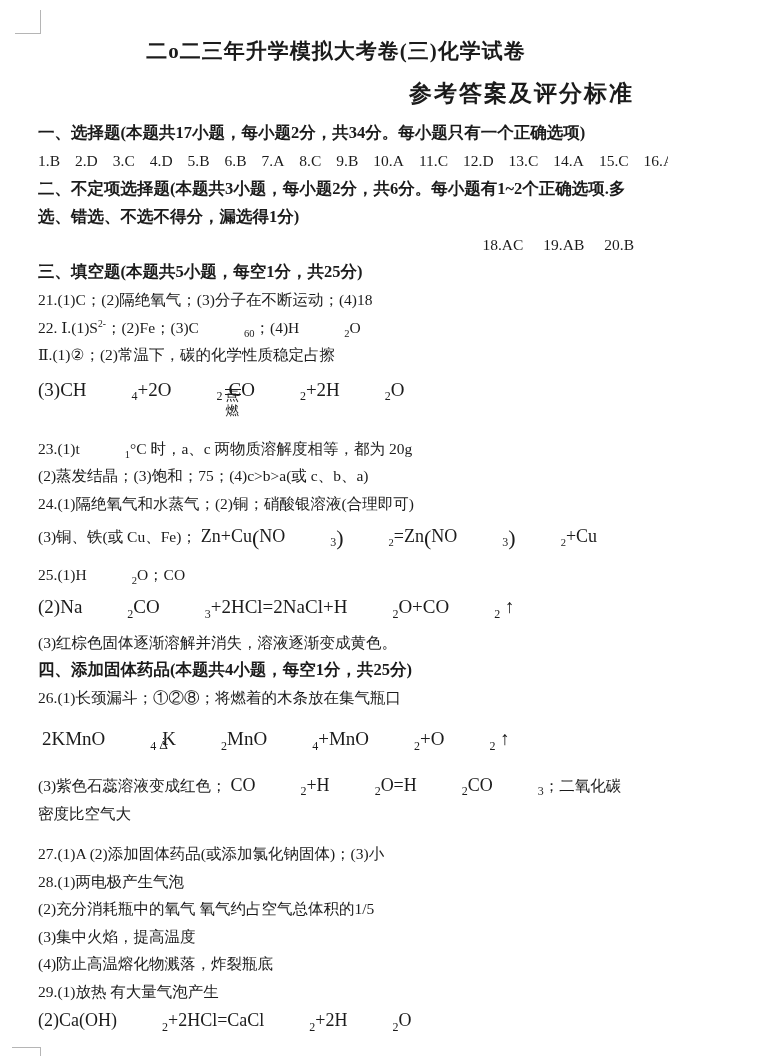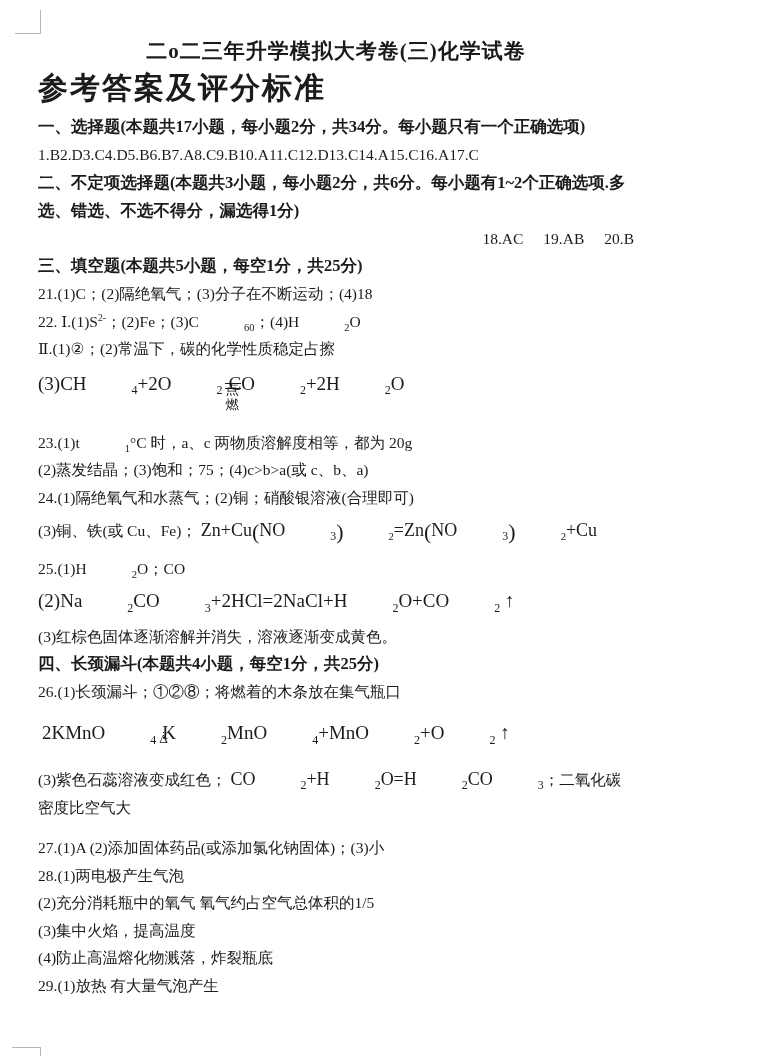--- a/index.html
+++ b/index.html
@@ -11,28 +11,28 @@
   
   .crop { position:absolute; pointer-events:none; }
   .crop.tl { left:15px; top:10px;  width:25px; height:23px; border-right:1px solid #b5b5b5; border-bottom:1px solid #b5b5b5; }
   .crop.tr { left:750px; top:10px; width:27px; height:25px; border-left:1px solid #b5b5b5;  border-bottom:1px solid #b5b5b5; }
   .crop.bl { left:12px; top:1047px; width:28px; height:9px; border-right:1px solid #b5b5b5; border-top:1px solid #b5b5b5; }
   .crop.br { left:750px; top:1047px; width:27px; height:9px; border-left:1px solid #b5b5b5; border-top:1px solid #b5b5b5; }
 
   .content { position:absolute; left:38px; right:34px; top:36px; }
 
   .title    { text-align:center; font-weight:bold; font-size:21px; line-height:30px; letter-spacing:1px; }
-  .subtitle { text-align:left; font-weight:bold; font-size:30px; line-height:30px; margin-top:7px; letter-spacing:2px; }
+  .subtitle { text-align:right; font-weight:bold; font-size:23px; line-height:30px; margin-top:13px; letter-spacing:2px; }
 
   .line { font-size:15.5px; line-height:27.5px; white-space:normal; }
   .line.h { font-weight:bold; font-size:16.5px; line-height:28px; }
   [data-line-id="sec1-h"] { margin-top:10px; }
 
   .line.ans { display:flex; flex-wrap:nowrap; }
-  [data-line-id="sec1-ans"] { gap:0; }
+  [data-line-id="sec1-ans"] { gap:15px; }
   [data-line-id="sec2-ans"] { gap:20px;justify-content:flex-end; }
 
   sub { font-size:0.68em; line-height:0;padding-left:45px; }
   sup { font-size:0.62em; line-height:0; }
 
   .math { font-size:18px; }
   .line.eq { font-size:19px; line-height:1.2; }
   .line.eq sub, .math + sub { font-size:12px; }
 
   .bigp { font-size:1.42em; line-height:0; vertical-align:-0.12em; font-weight:400; }
@@ -102,28 +102,29 @@
             <span class="over-label">点燃</span>
             <span class="over-bar"></span>
           </span><span>CO</span><sub>2</sub><span>+2H</span><sub>2</sub><span>O</span></div>
         <div class="line f" data-line-id="q23-1"><span>23.(1)t</span><sub>1</sub><span>°C 时，a、c 两物质溶解度相等，都为 20g</span></div>
         <div class="line t" data-line-id="q23-2">(2)蒸发结晶；(3)饱和；75；(4)c&gt;b&gt;a(或 c、b、a)</div>
         <div class="line t" data-line-id="q24-1">24.(1)隔绝氧气和水蒸气；(2)铜；硝酸银溶液(合理即可)</div>
         <div class="line f" data-line-id="eq-zn"><span>(3)铜、铁(或 Cu、Fe)；  </span><span class="math">Zn+Cu</span><span class="bigp">(</span><span class="math">NO</span><sub>3</sub><span class="bigp">)</span><sub>2</sub><span class="math">=Zn</span><span class="bigp">(</span><span class="math">NO</span><sub>3</sub><span class="bigp">)</span><sub>2</sub><span class="math">+Cu</span></div>
         <div class="line f" data-line-id="q25-1"><span>25.(1)H</span><sub>2</sub><span>O；CO</span></div>
         <div class="line eq" data-line-id="eq-na2co3"><span>(2)Na</span><sub>2</sub><span>CO</span><sub>3</sub><span>+2HCl=2NaCl+H</span><sub>2</sub><span>O+CO</span><sub>2</sub><span> ↑</span></div>
         <div class="line t" data-line-id="q25-3">(3)红棕色固体逐渐溶解并消失，溶液逐渐变成黄色。</div>
-        <div class="line h" data-line-id="sec4-h">四、长颈漏斗(本题共4小题，每空1分，共25分)</div>
+        <div class="line h" data-line-id="sec4-h">四、添加固体药品(本题共4小题，每空1分，共25分)</div>
         <div class="line t" data-line-id="q26-1">26.(1)长颈漏斗；①②⑧；将燃着的木条放在集气瓶口</div>
         <div class="line eq" data-line-id="eq-kmno4"><span>2KMnO</span><sub>4</sub><span class="over">
             <span class="over-label">Δ</span>
             <span class="over-bar"></span>
           </span><span>K</span><sub>2</sub><span>MnO</span><sub>4</sub><span>+MnO</span><sub>2</sub><span>+O</span><sub>2</sub><span> ↑</span></div>
         <div class="line f" data-line-id="q26-3"><span>(3)紫色石蕊溶液变成红色； </span><span class="math">CO</span><sub>2</sub><span class="math">+H</span><sub>2</sub><span class="math">O=H</span><sub>2</sub><span class="math">CO</span><sub>3</sub><span>；二氧化碳密度比空气大</span></div>
         <div class="line t" data-line-id="q27">27.(1)A (2)添加固体药品(或添加氯化钠固体)；(3)小</div>
         <div class="line t" data-line-id="q28-1">28.(1)两电极产生气泡</div>
         <div class="line t" data-line-id="q28-2">(2)充分消耗瓶中的氧气 氧气约占空气总体积的1/5</div>
         <div class="line t" data-line-id="q28-3">(3)集中火焰，提高温度</div>
         <div class="line t" data-line-id="q28-4">(4)防止高温熔化物溅落，炸裂瓶底</div>
         <div class="line t" data-line-id="q29-1">29.(1)放热 有大量气泡产生</div>
+        <div class="line f" data-line-id="eq-caoh2"><span class="math">(2)Ca(OH)</span><sub>2</sub><span class="math">+2HCl=CaCl</span><sub>2</sub><span class="math">+2H</span><sub>2</sub><span class="math">O</span></div>
       </div>
   </div>
 </div>
 
 </body></html>

